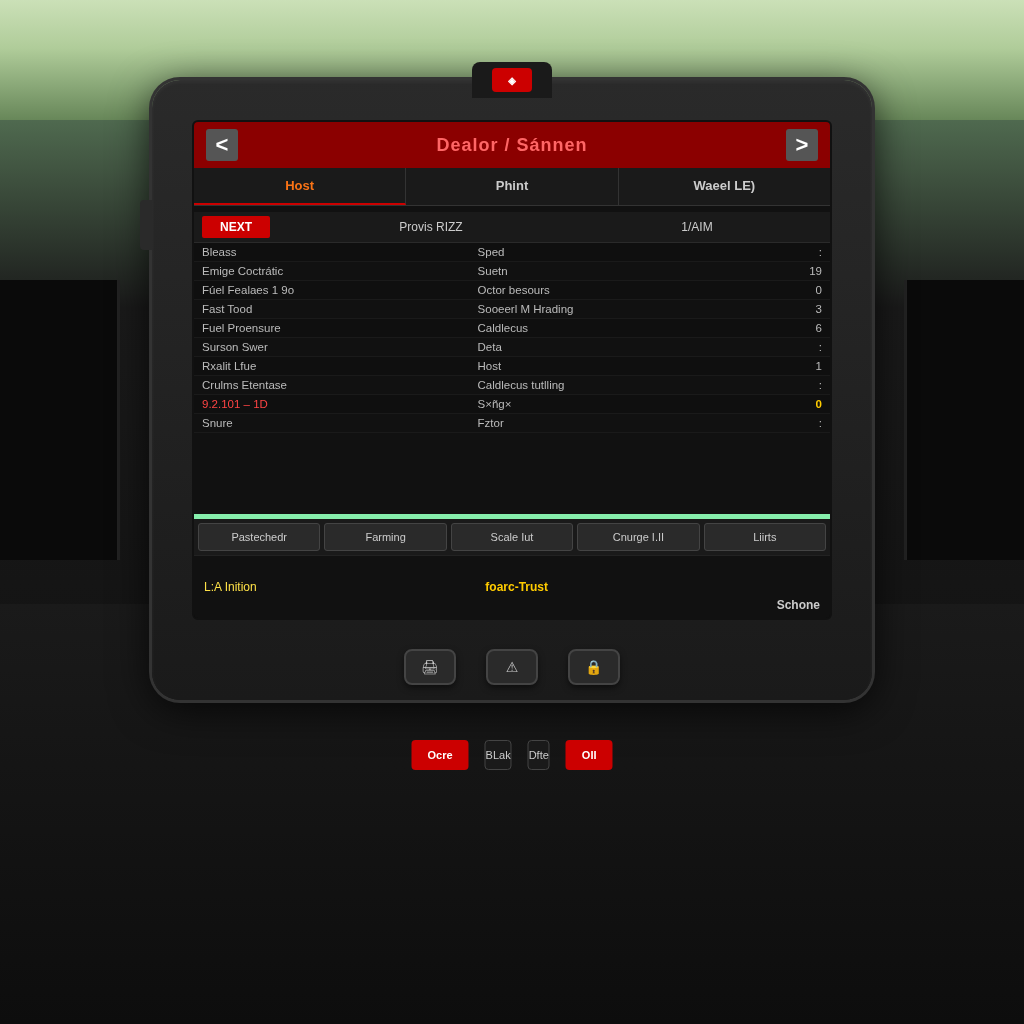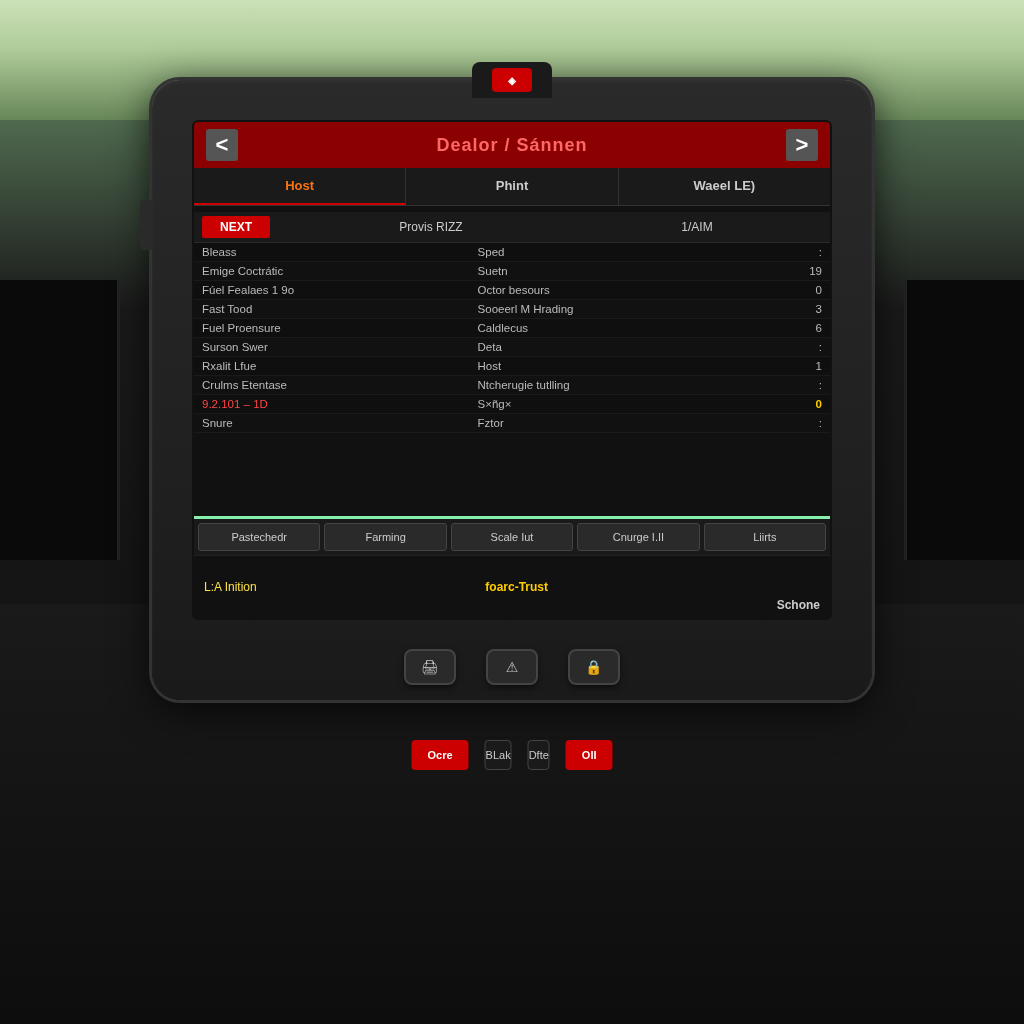--- a/index.html
+++ b/index.html
@@ -242,21 +242,21 @@
       text-align: right;
     }
 
     .data-row.highlight .data-col-1 { color: #ff4444; }
     .data-row.highlight .data-col-3 { color: #ffcc00; font-weight: bold; }
 
     
     .bottom-tabs {
       display: flex;
       background: #1a1a1a;
-      border-top: 3px solid #86efac;
+      border-top: 5px solid #86efac;
       padding: 4px 4px;
       gap: 4px;
     }
 
     .bottom-tab {
       flex: 1;
       background: #2a2a2a;
       border: 1px solid #444;
       color: #ccc;
       font-size: 11px;
@@ -438,21 +438,21 @@
             <span class="data-col-2">Deta</span>
             <span class="data-col-3">:</span>
           </div>
           <div class="data-row">
             <span class="data-col-1">Rxalit Lfue</span>
             <span class="data-col-2">Host</span>
             <span class="data-col-3">1</span>
           </div>
           <div class="data-row">
             <span class="data-col-1">Crulms Etentase</span>
-            <span class="data-col-2">Ntcherugie tutlling</span>
+            <span class="data-col-2">Caldlecus tutlling</span>
             <span class="data-col-3">:</span>
           </div>
 
           <div class="data-row highlight">
             <span class="data-col-1" style="color:#ff4444;">9.2.101 – 1D</span>
             <span class="data-col-2">S×ñg×</span>
             <span class="data-col-3" style="color:#ffcc00; font-weight:bold;">0</span>
           </div>
           <div class="data-row">
             <span class="data-col-1">Snure</span>

